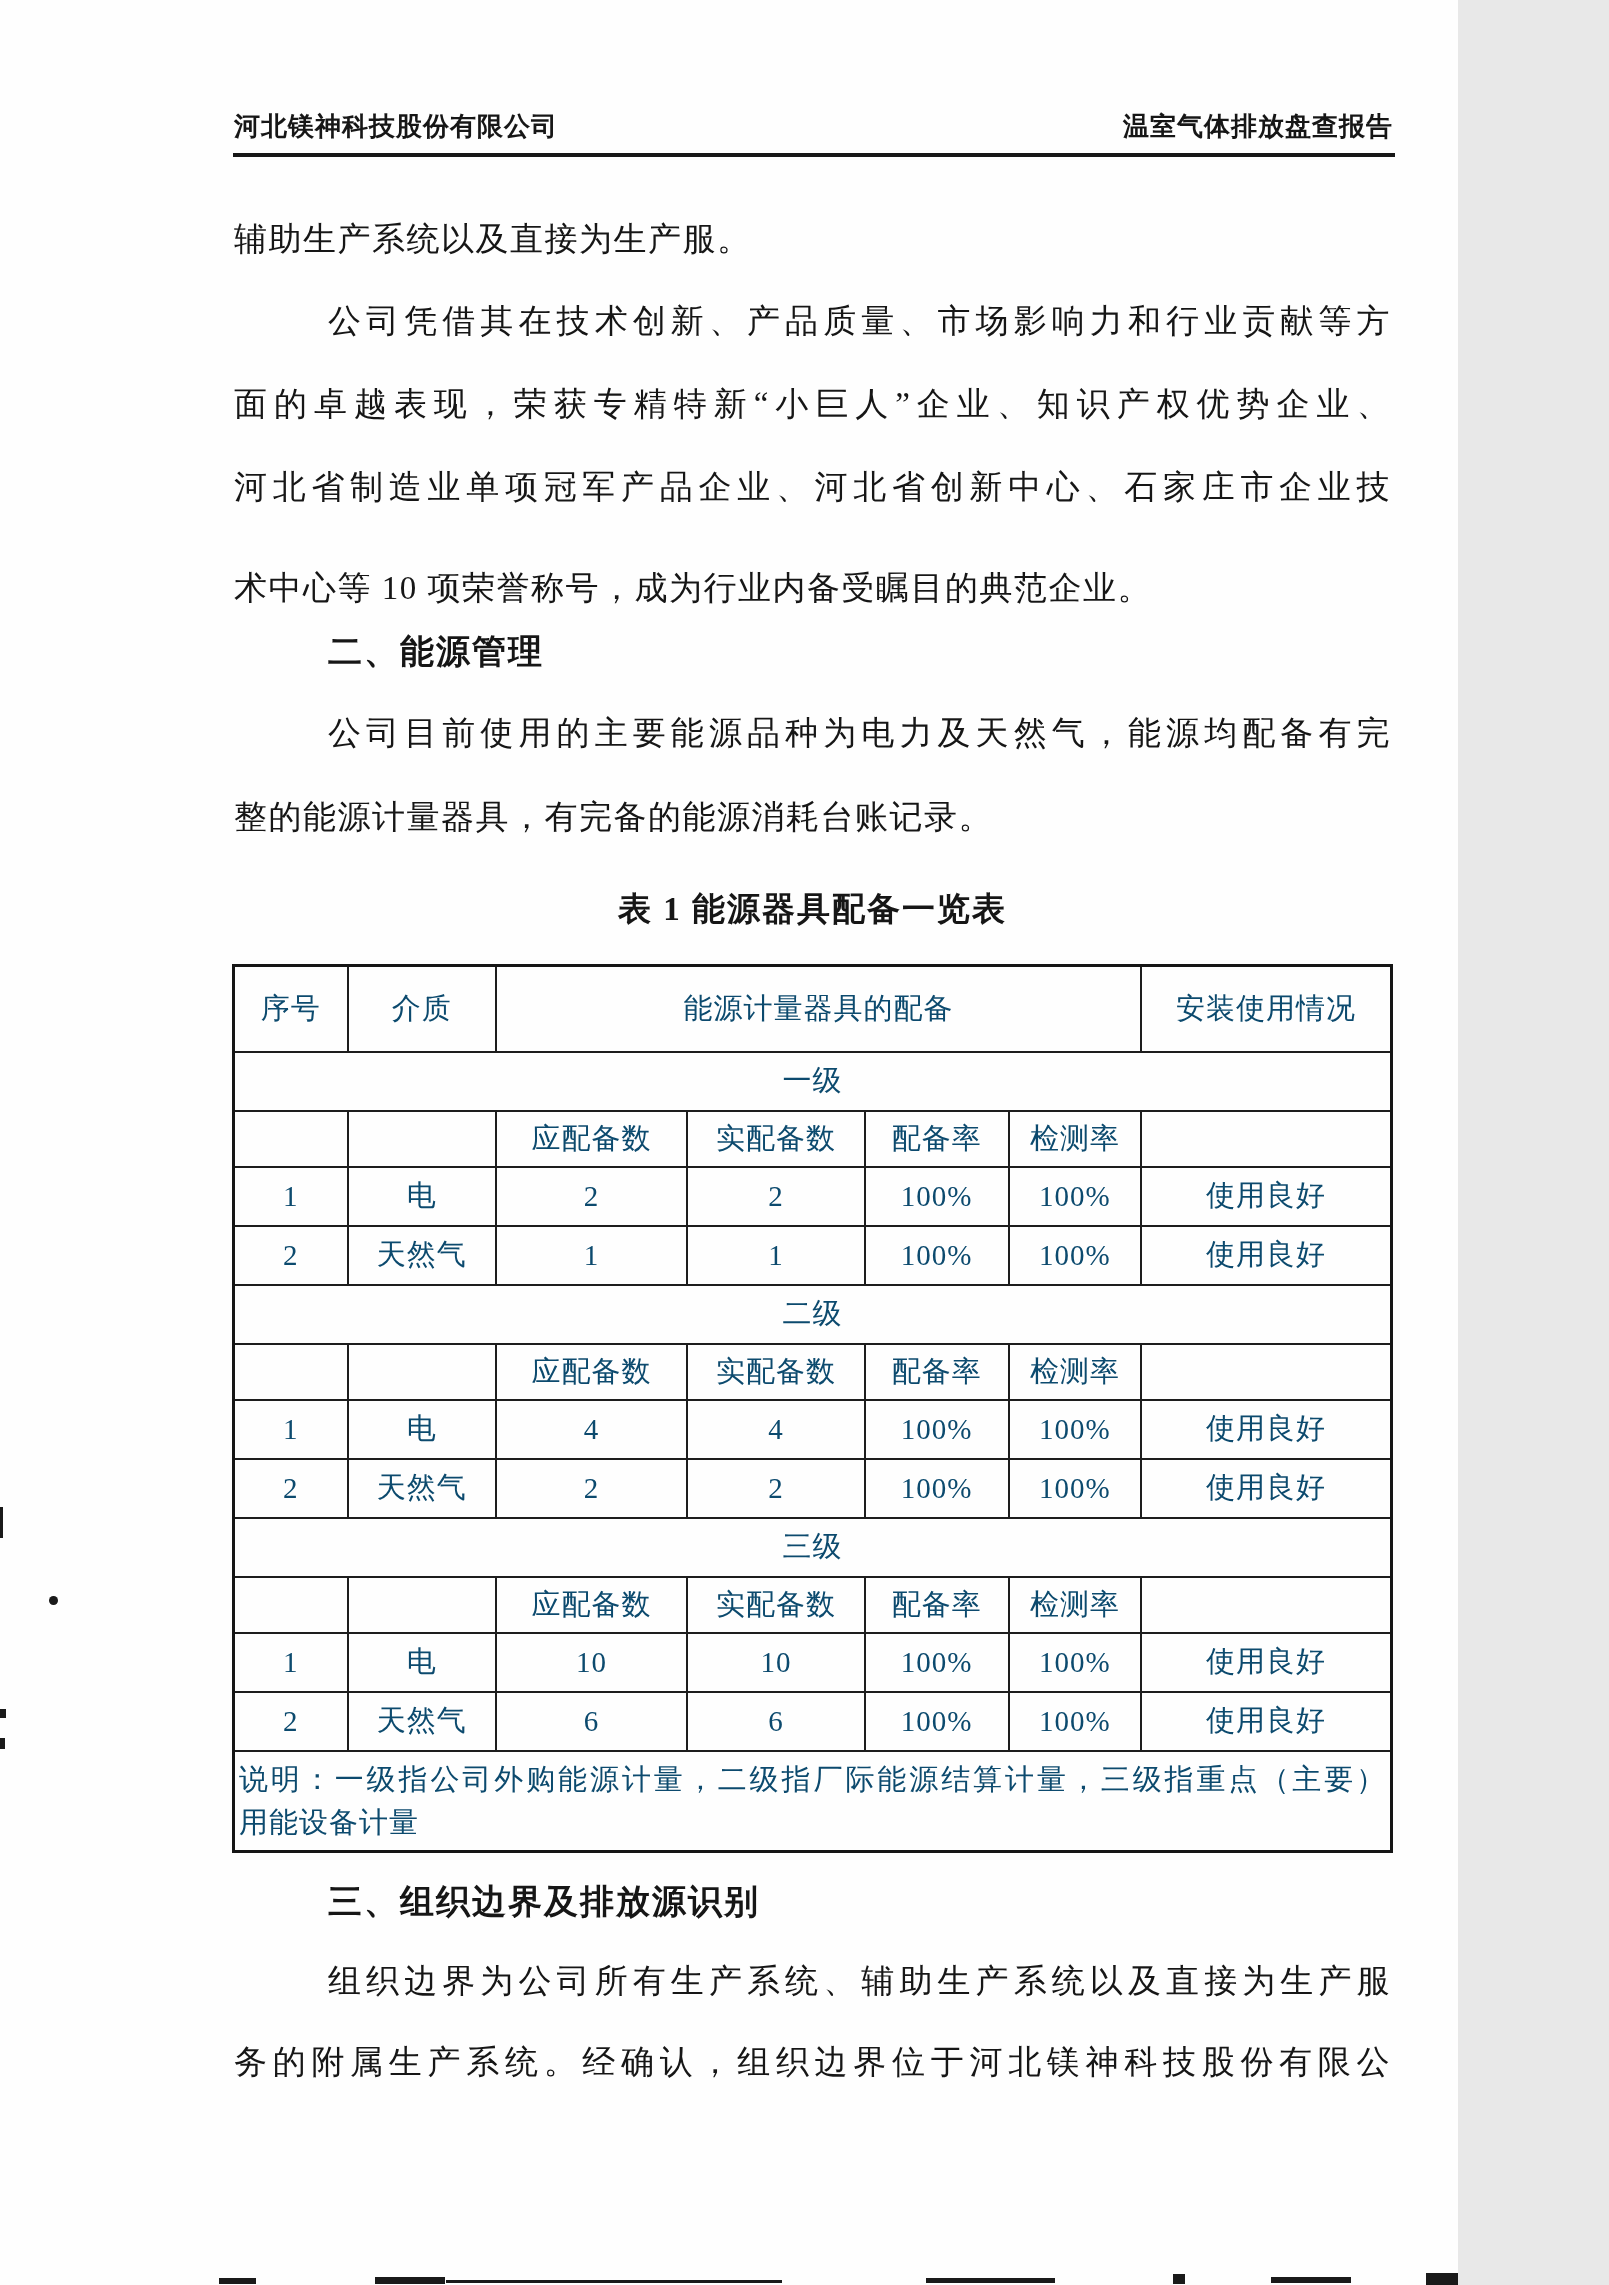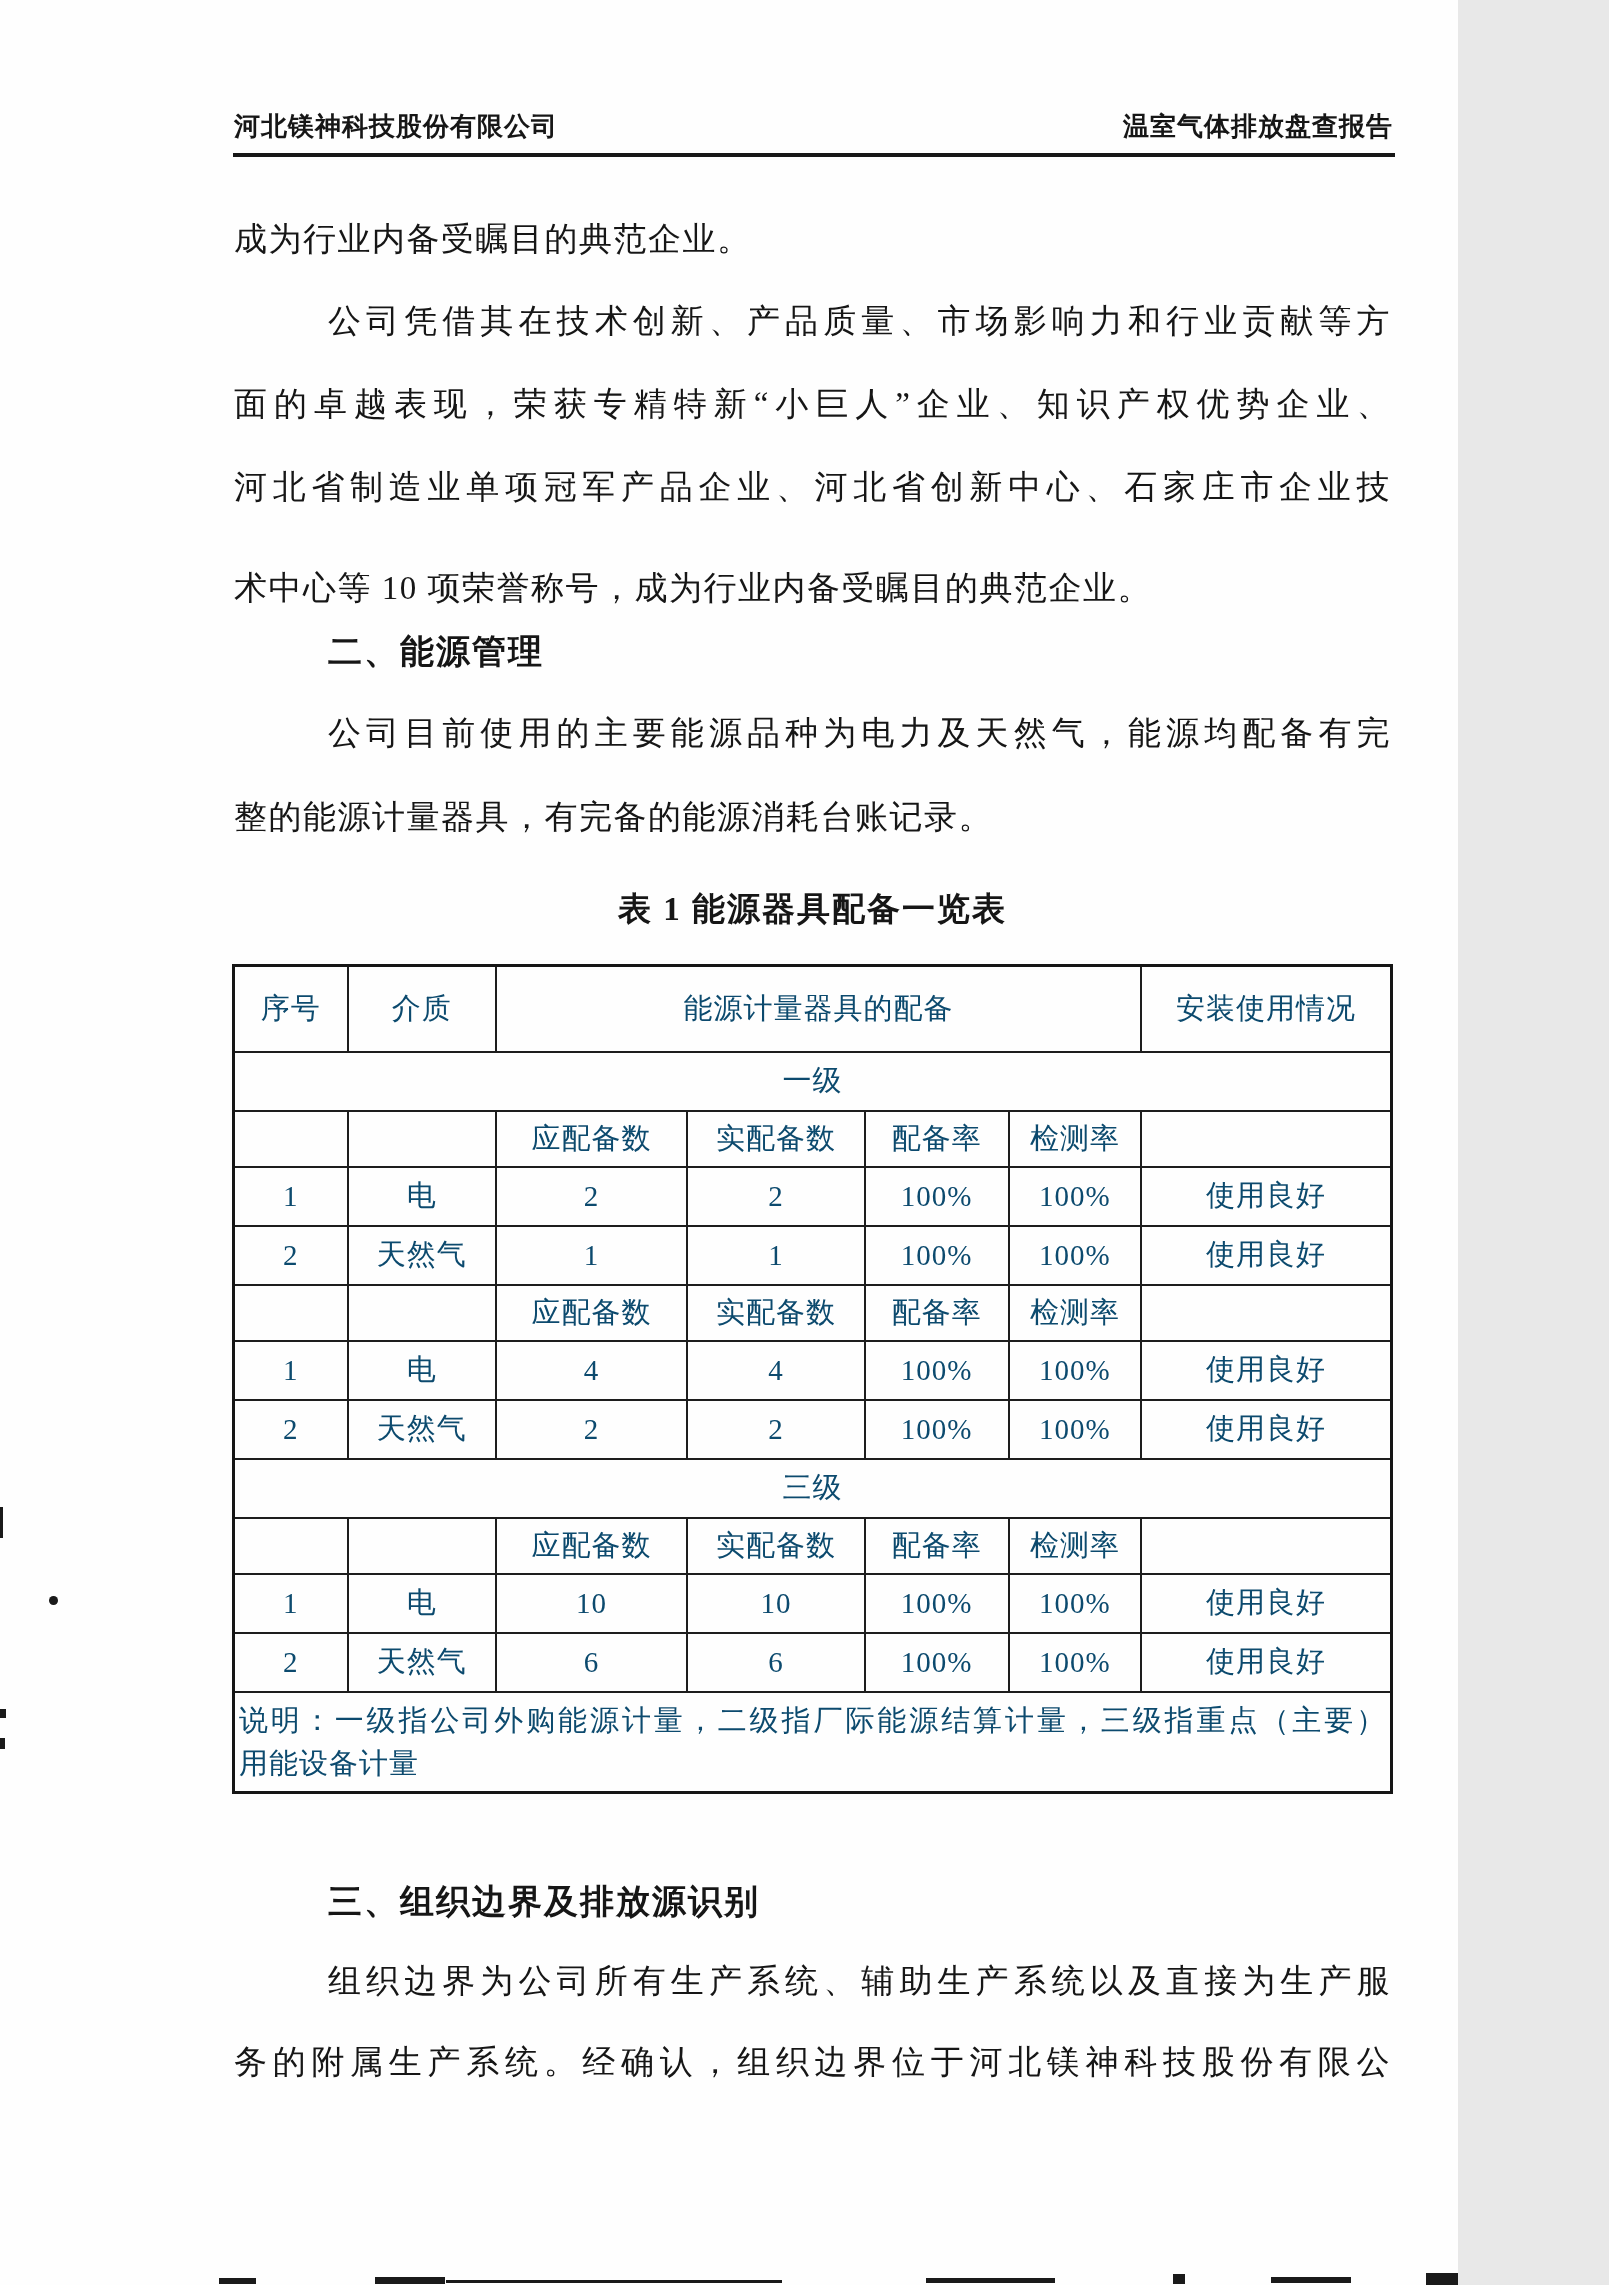--- a/index.html
+++ b/index.html
@@ -63,21 +63,21 @@
 <body>
 
 <div class="page">
 
   <div class="hdr">
     <span>河北镁神科技股份有限公司</span>
     <span>温室气体排放盘查报告</span>
   </div>
   <div class="hdr-rule"></div>
 
-  <div class="line" style="top:216px">成为行业内备受瞩目的典范企业。</div>
+  <div class="line" style="top:216px">辅助生产系统以及直接为生产服。</div>
 
   <div class="line just" style="top:381px">面的卓越表现，荣获专精特新“小巨人”企业、知识产权优势企业、</div>
   <div class="line just ind" style="top:298px">公司凭借其在技术创新、产品质量、市场影响力和行业贡献等方</div>
   <div class="line just" style="top:464px">河北省制造业单项冠军产品企业、河北省创新中心、石家庄市企业技</div>
   <div class="line" style="top:565px">术中心等 10 项荣誉称号，成为行业内备受瞩目的典范企业。</div>
 
   <div class="line heading" style="top:628px">二、能源管理</div>
 
   <div class="line just ind" style="top:710px">公司目前使用的主要能源品种为电力及天然气，能源均配备有完</div>
   <div class="line" style="top:794px">整的能源计量器具，有完备的能源消耗台账记录。</div>
@@ -126,20 +126,23 @@
     <tr class="r-data">
       <td>2</td>
       <td>天然气</td>
       <td>1</td>
       <td>1</td>
       <td>100%</td>
       <td>100%</td>
       <td>使用良好</td>
     </tr>
 
+    <tr class="r-band">
+      <td colspan="7">二级</td>
+    </tr>
     <tr class="r-sub">
       <td></td>
       <td></td>
       <td>应配备数</td>
       <td>实配备数</td>
       <td>配备率</td>
       <td>检测率</td>
       <td></td>
     </tr>
     <tr class="r-data">

